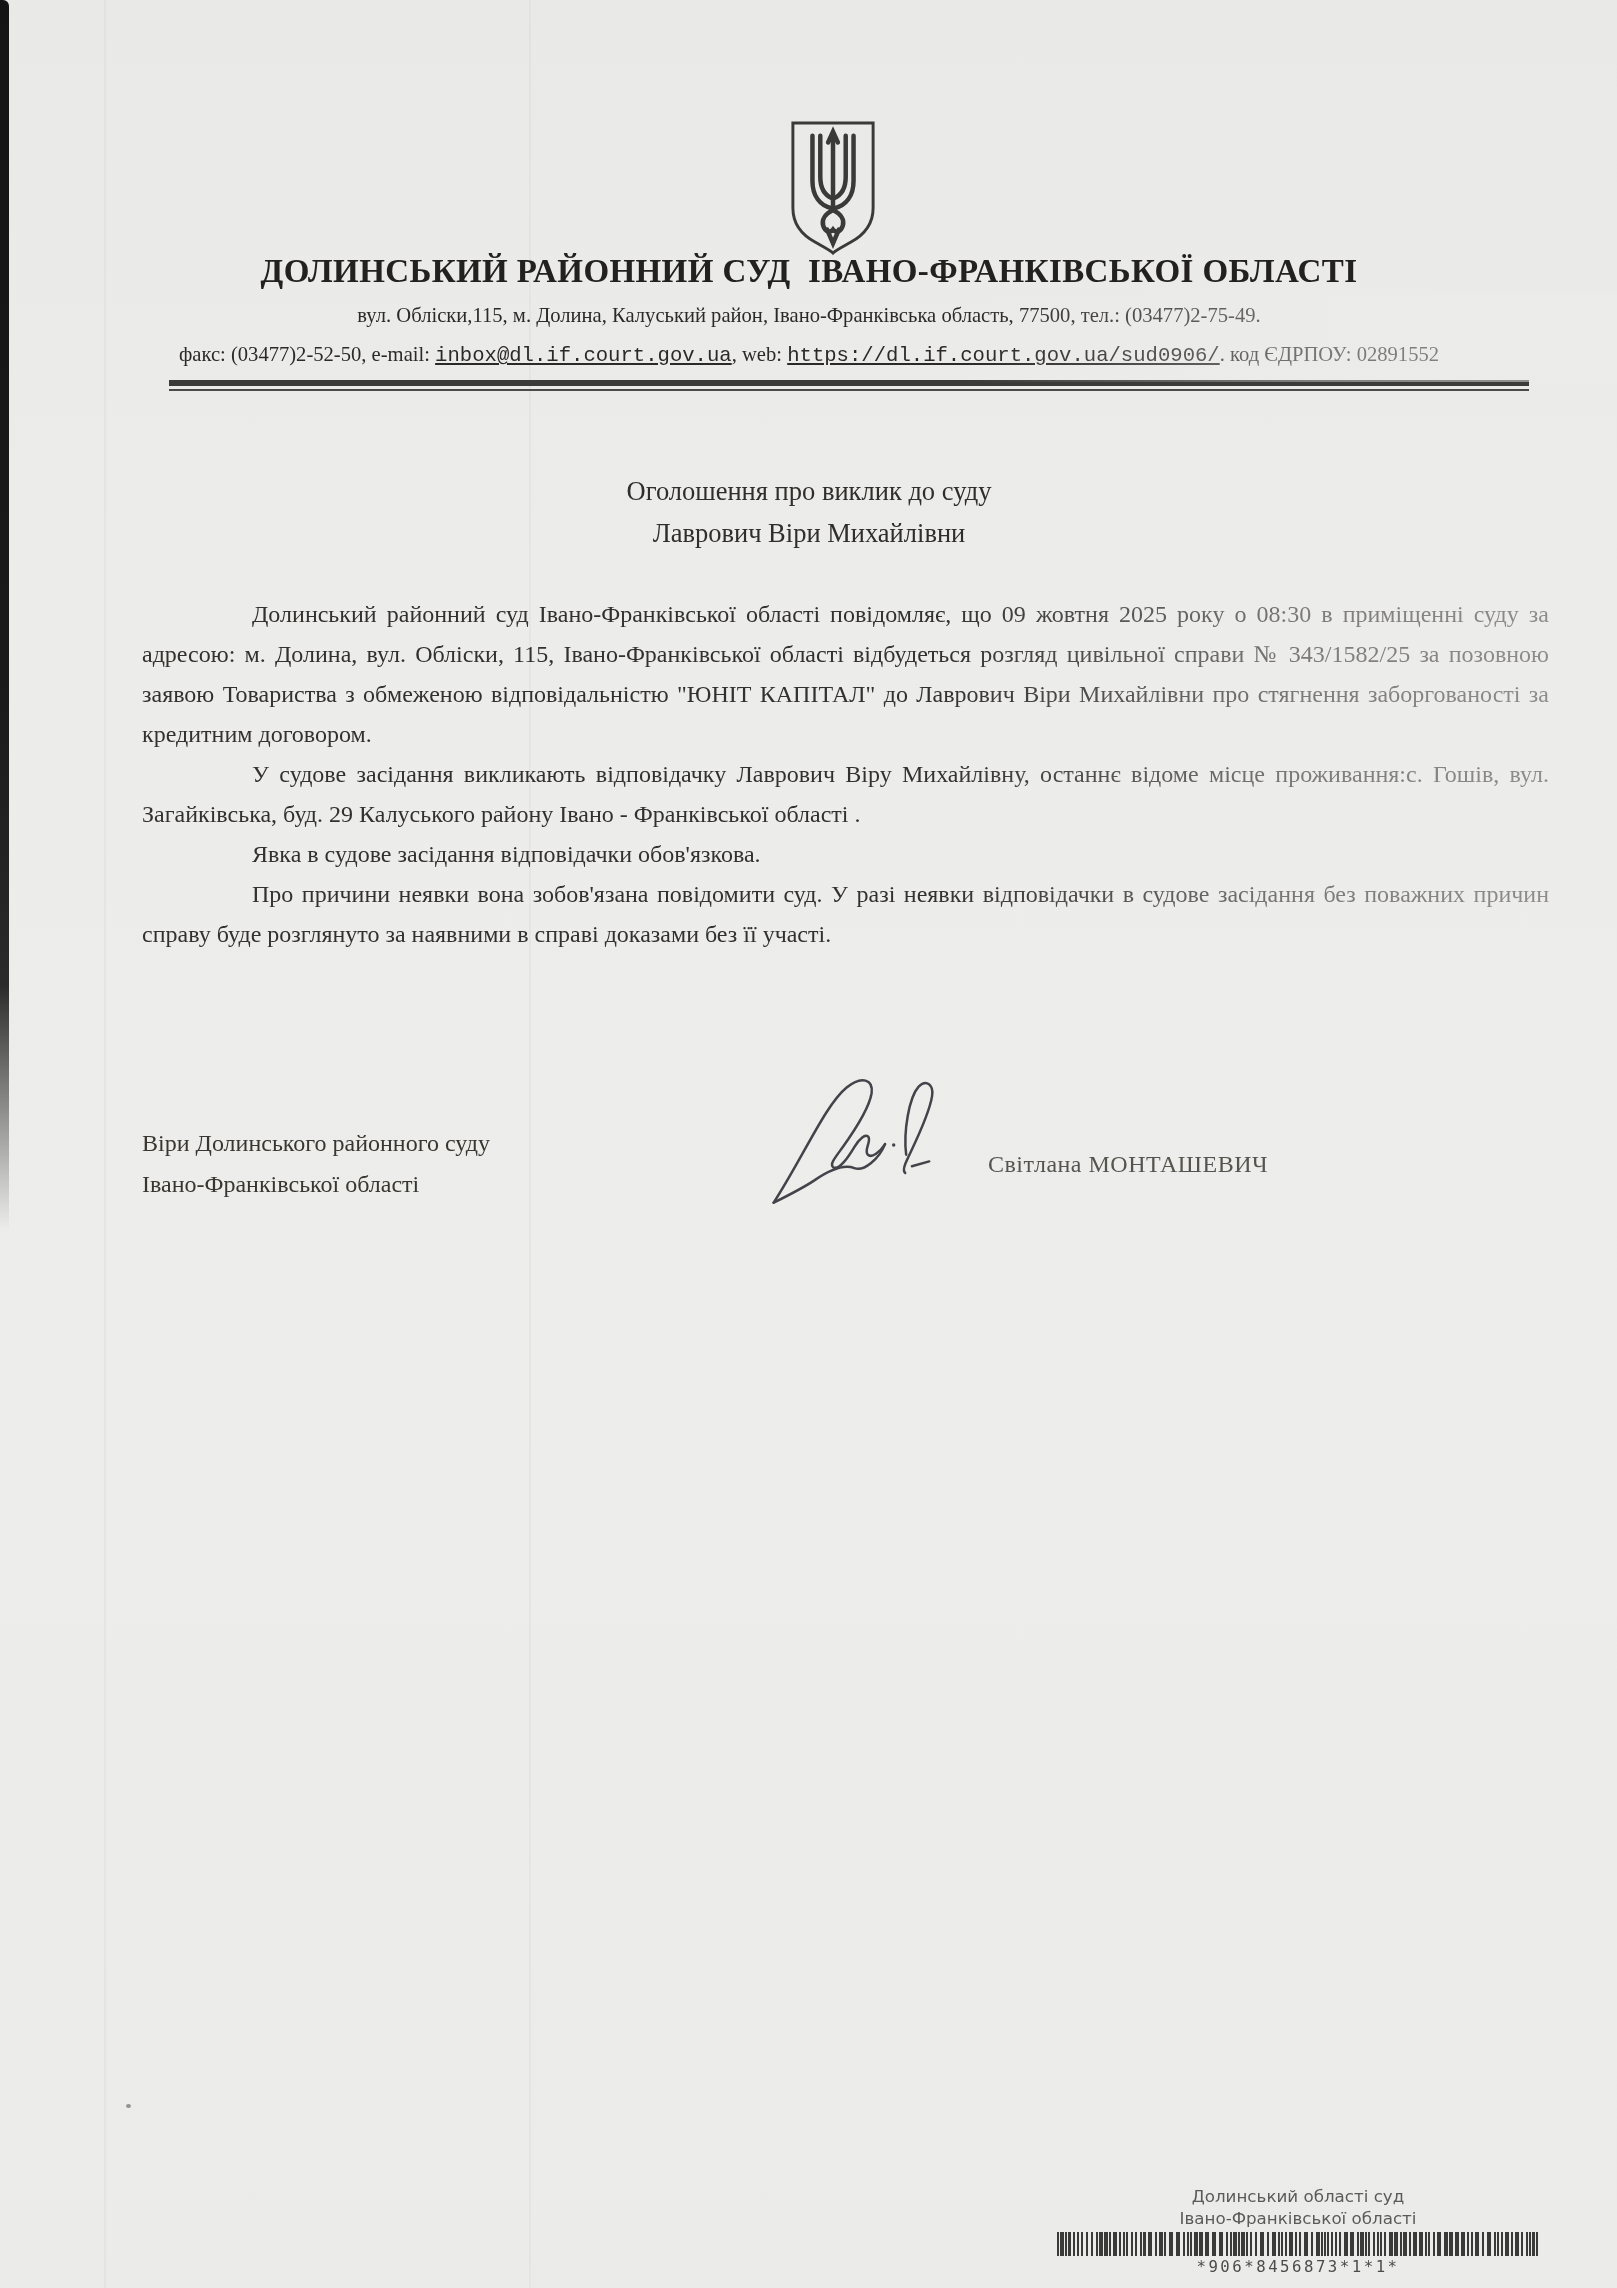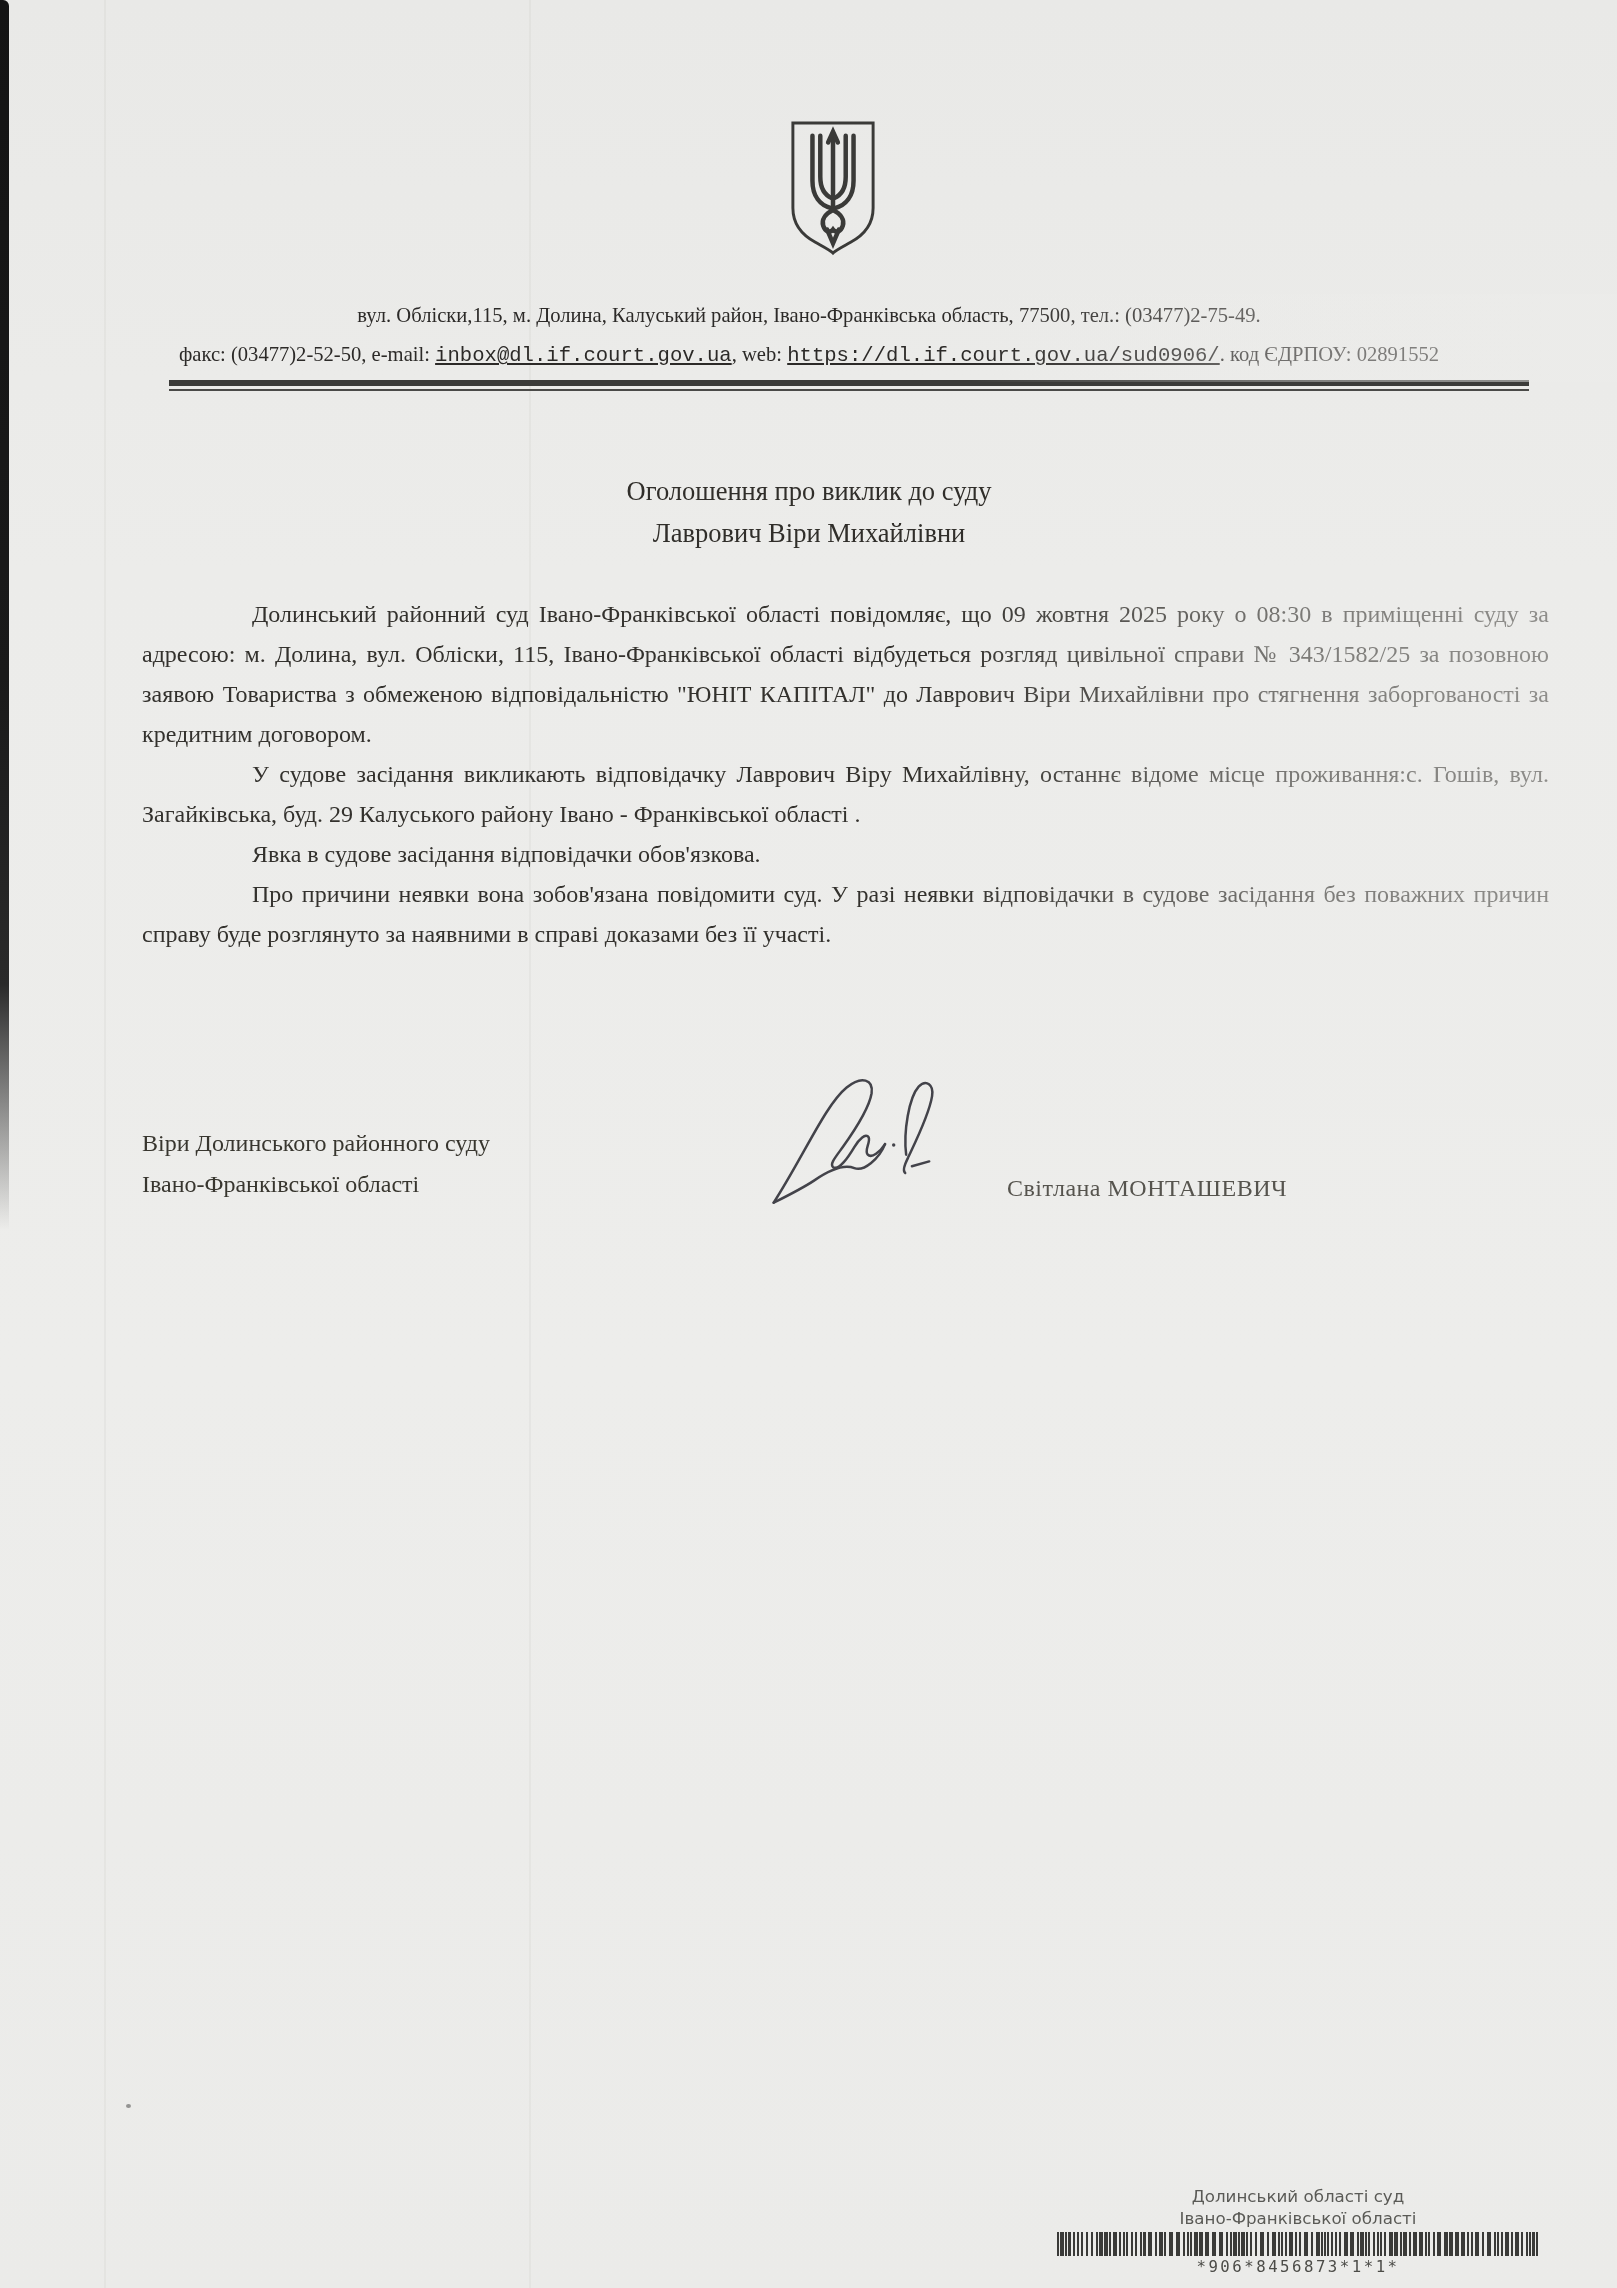--- a/index.html
+++ b/index.html
@@ -43,21 +43,21 @@
   .doc-title{position:absolute;left:74px;width:1470px;text-align:center;font-size:26.5px;color:#302e2a;}
   .title-1{top:476px;}
   .title-2{top:518px;}
   .body-text{
     position:absolute;left:142px;top:594px;width:1407px;
     font-size:24px;line-height:40px;text-align:justify;
   }
   .body-text p{margin:0;text-indent:110px;}
   
   .sig-left{position:absolute;left:142px;top:1123px;font-size:24px;line-height:41px;color:#38362f;}
-  .judge-name{position:absolute;left:988px;top:1175px;font-size:24px;color:#56544e;letter-spacing:0.5px;margin-left:19px;}
+  .judge-name{position:absolute;left:988px;top:1151px;font-size:24px;color:#56544e;letter-spacing:0.5px;}
   .signature{position:absolute;left:766px;top:1057px;width:192px;height:157px;}
   
   .footer{position:absolute;left:1057px;top:2186px;width:482px;text-align:center;
     font-family:"DejaVu Sans", sans-serif;color:#5a5a56;}
   .footer .fline{font-size:16.7px;line-height:21.6px;}
   .barcode-bars{display:flex;align-items:stretch;justify-content:center;height:23.5px;margin-top:2.9px;overflow:hidden;}
   .barcode-bars span{display:block;background:#3a3a38;flex:0 0 auto;}
   .barcode-value{font-family:"DejaVu Sans Mono", monospace;font-size:15.7px;color:#4c4c48;letter-spacing:2.5px;margin-top:1px;}
 </style>
 </head>
@@ -77,20 +77,21 @@
       <path d="M33,16 V58 C33,70 38,77 45,80"></path>
       <path d="M67,16 V62 C67,78 59,87 48,90"></path>
       <path d="M59,16 V58 C59,70 54,77 47,80"></path>
       <path d="M46,13 V92"></path>
       <path d="M41,23 L46,12 L51,23"></path>
       <path d="M46,92 C38,96 34,102 36,108 C38,114 43,116 46,112 C49,116 54,114 56,108 C58,102 54,96 46,92"></path>
       <path d="M40,112 L46,126 L52,112"></path>
     </g>
   </svg>
 
+  <div class="court-name">ДОЛИНСЬКИЙ РАЙОННИЙ СУД  ІВАНО-ФРАНКІВСЬКОЇ ОБЛАСТІ</div>
   <div class="addr addr-1">вул. Обліски,115, м. Долина, Калуський район, Івано-Франківська область, 77500, тел.: (03477)2-75-49.</div>
   <div class="addr addr-2"><span>факс: (03477)2-52-50, e-mail: </span><span class="u">inbox@dl.if.court.gov.ua</span><span>, web: </span><span class="u">https://dl.if.court.gov.ua/sud0906/</span><span>. код ЄДРПОУ:  02891552</span></div>
   <div class="rule"></div>
 
   <div class="doc-title title-2">Лаврович Віри Михайлівни</div>
   <div class="doc-title title-1">Оголошення про виклик до суду</div>
 
   <div class="body-text">
     <p>Долинський районний суд Івано-Франківської області повідомляє, що 09 жовтня 2025 року о 08:30 в приміщенні суду за адресою: м. Долина, вул. Обліски, 115, Івано-Франківської області відбудеться розгляд цивільної справи № 343/1582/25 за позовною заявою  Товариства з обмеженою відповідальністю "ЮНІТ КАПІТАЛ" до Лаврович Віри Михайлівни про стягнення заборгованості за кредитним договором.</p>
     <p>У судове засідання викликають відповідачку Лаврович Віру Михайлівну, останнє відоме місце проживання:с. Гошів, вул. Загайківська, буд. 29 Калуського району Івано - Франківської області .</p>

